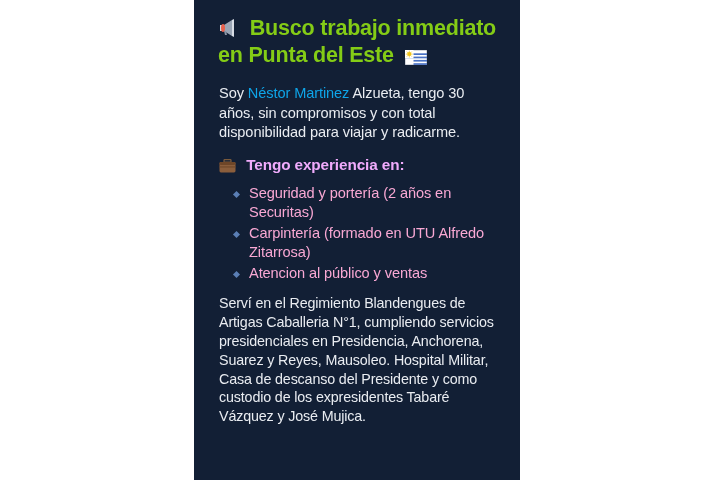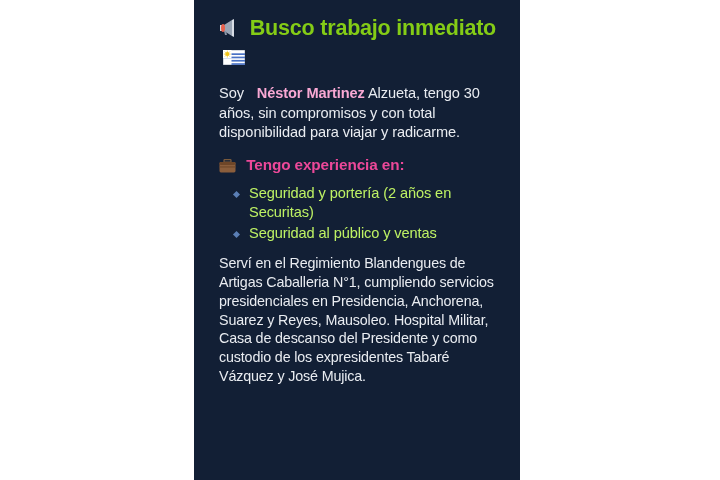--- a/index.html
+++ b/index.html
@@ -38,40 +38,40 @@
   .headline .ic { vertical-align: -2px; margin-right: 4px; }
   .headline .ic-flag { vertical-align: -3px; margin-left: 5px; }
 
   .para {
     color: #e9ecf1;
     font-size: 14.6px;
     line-height: 19.5px;
     margin: 13px 0 0 3px;
     letter-spacing: -0.1px;
   }
-  .para b { color: #f9a8d4; font-weight: bold; margin-left: 9px; }
+  .para b { color: #0ea5e9; font-weight: normal; }
 
   .subhead {
-    color: #ec4899;
+    color: #f0abfc;
     font-weight: bold;
     font-size: 15.3px;
     line-height: 20px;
     margin: 12px 0 0 3px;
     letter-spacing: -0.1px;
   }
   .subhead .ic { vertical-align: -3px; margin-right: 6px; }
 
   ul.bullets {
     list-style: none;
     margin: 6px 0 0 0;
     padding: 0 0 0 18px;
   }
   ul.bullets li {
     position: relative;
-    color: #bef264;
+    color: #f9a8d4;
     font-size: 14.6px;
     line-height: 19.6px;
     padding-left: 15px;
     margin-bottom: 1px;
     letter-spacing: -0.1px;
   }
   ul.bullets li::before {
     content: "";
     position: absolute;
     left: 0;
@@ -101,21 +101,21 @@
   <h1 class="headline">
     <span class="ic">
       <svg width="22" height="18" viewBox="0 0 22 18">
         <path d="M2 6h4L14 1v16L6 12H2z" fill="#9aa5b5"></path>
         <path d="M14 1v16l2 1V0z" fill="#d8dde5"></path>
         <path d="M2 6h4v6H2z" fill="#cfd5de"></path>
         <ellipse cx="5" cy="9" rx="2" ry="4" fill="#e8604c"></ellipse>
         <path d="M6 12h2l1 4H7z" fill="#8a93a3"></path>
       </svg>
     </span><span>Busco trabajo inmediato</span><br>
-    <span class="ic-flag">
+    <span>en Punta del Este</span><span class="ic-flag">
       <svg width="22" height="15" viewBox="0 0 22 15">
         <rect x="0" y="0" width="22" height="15" fill="#ffffff" stroke="#6f7c8e" stroke-width="0.6"></rect>
         <rect x="0" y="3.3" width="22" height="1.7" fill="#4a72c4"></rect>
         <rect x="0" y="6.6" width="22" height="1.7" fill="#4a72c4"></rect>
         <rect x="8.5" y="9.9" width="13.5" height="1.7" fill="#4a72c4"></rect>
         <rect x="8.5" y="13.2" width="13.5" height="1.7" fill="#4a72c4"></rect>
         <rect x="0" y="0" width="8.5" height="8.3" fill="#ffffff"></rect>
         <circle cx="4.3" cy="4.1" r="2" fill="#f0c419"></circle>
         <g stroke="#f0c419" stroke-width="0.7">
           <line x1="4.3" y1="0.6" x2="4.3" y2="7.6"></line>
@@ -133,18 +133,19 @@
     <svg width="17" height="14" viewBox="0 0 17 14">
       <rect x="5" y="0.6" width="7" height="2.6" rx="0.8" fill="none" stroke="#7a5a3c" stroke-width="1.3"></rect>
       <rect x="0.5" y="3" width="16" height="10.4" rx="1.4" fill="#8b5e3c"></rect>
       <rect x="0.5" y="3" width="16" height="3" rx="1.4" fill="#6e4628"></rect>
       <rect x="0.5" y="7.4" width="16" height="1.1" fill="#6e4628"></rect>
     </svg>
   </span><span>Tengo experiencia en:</span></p>
 
   <ul class="bullets">
     <li><span>Seguridad y portería (2 años en Securitas)</span></li>
-    <li><span>Seguridad al público y ventas</span></li>
+    <li><span>Carpintería (formado en UTU Alfredo Zitarrosa)</span></li>
+    <li><span>Atencion al público y ventas</span></li>
   </ul>
 
   <p class="para2">Serví en el Regimiento Blandengues de Artigas Caballeria N°1, cumpliendo servicios presidenciales en Presidencia, Anchorena, Suarez y Reyes, Mausoleo. Hospital Militar, Casa de descanso del Presidente y como custodio de los expresidentes Tabaré Vázquez y José Mujica.</p>
 
 </div>
 
 </body></html>

